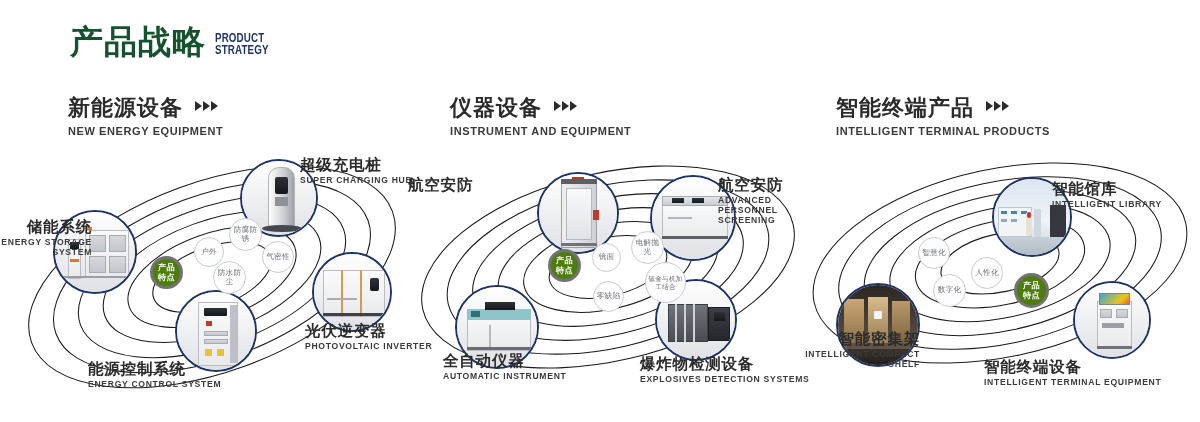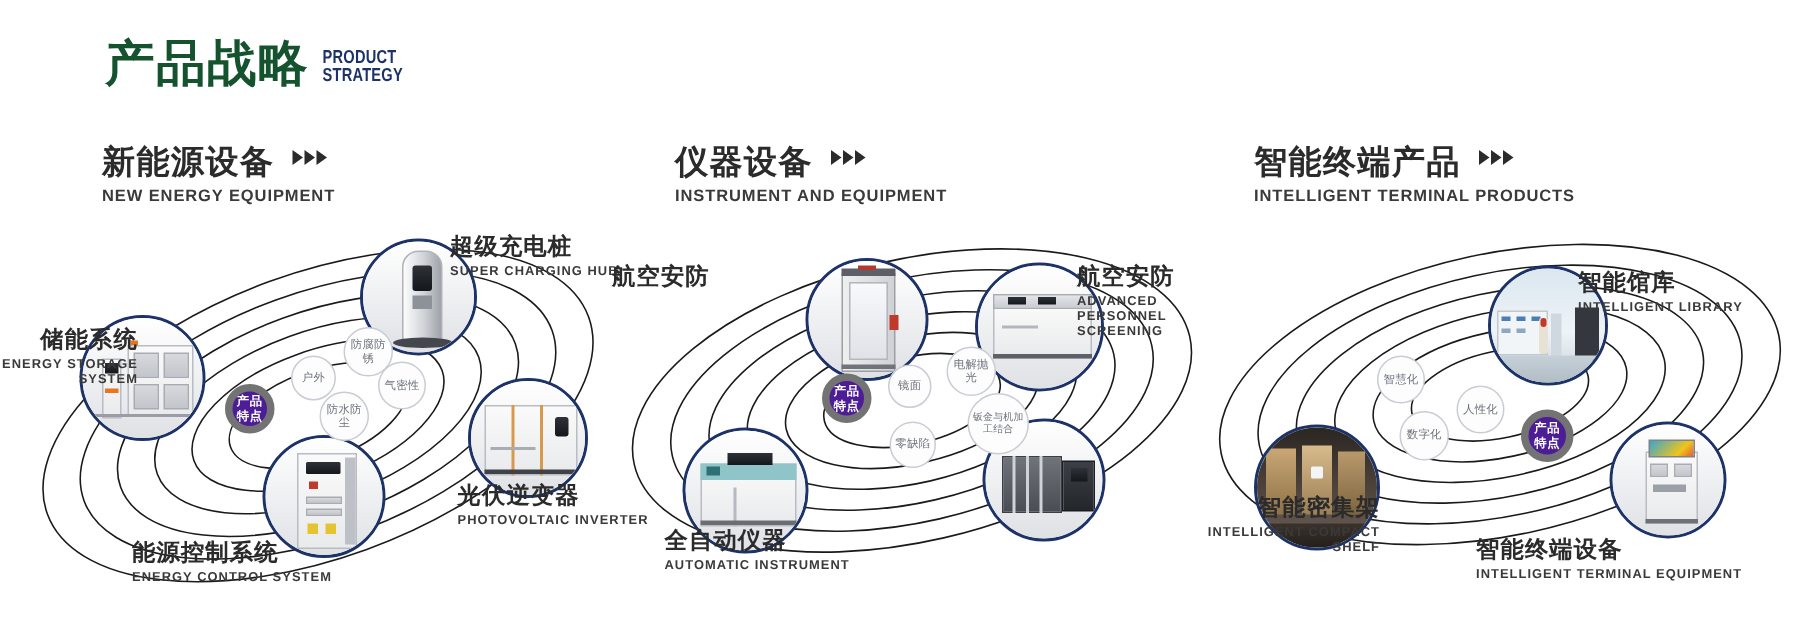--- a/index.html
+++ b/index.html
@@ -67,21 +67,21 @@
 
   
   .bub {
     position: absolute; border-radius: 50%;
     border: 1px solid #c9ccd4; background: #fdfdfe;
     display: flex; align-items: center; justify-content: center;
     text-align: center; color: #6e727c; font-size: 7.6px;
     line-height: 1.18; letter-spacing: 0.2px; padding: 2px;
   }
   .bub.primary {
-    background: #4c1d95; border: 5px solid #737373; color: #ffffff;
+    background: #4d7c0f; border: 3px solid #737373; color: #ffffff;
     font-weight: 700; font-size: 8.2px; letter-spacing: 0.4px;
   }
 
   
   .plabel { position: absolute; line-height: 1.12; }
   .plabel .cn {
     font-size: 15.5px; font-weight: 700; color: #2b2b2b; letter-spacing: 0.8px;
     white-space: nowrap;
   }
   .plabel .en {
@@ -205,21 +205,21 @@
     </div>
     <div class="bub" style="left:194px; top:82px; width:30px; height:30px;">
       <span>户外</span>
     </div>
     <div class="bub" style="left:229px; top:63px; width:33px; height:33px;">
       <span>防腐防锈</span>
     </div>
     <div class="bub" style="left:213px; top:106px; width:33px; height:33px;">
       <span>防水防尘</span>
     </div>
-    <div class="bub" style="left:252px; top:86px; width:32px; height:32px;">
+    <div class="bub" style="left:262px; top:86px; width:32px; height:32px;">
       <span>气密性</span>
     </div>
   </div>
 
   <div class="plabel right" style="left:0px; top:218px; width:92px;">
     <div class="cn">储能系统</div>
     <div class="en">ENERGY STORAGE SYSTEM</div>
   </div>
   <div class="plabel" style="left:300px; top:156px;">
     <div class="cn">超级充电桩</div>
@@ -310,20 +310,24 @@
       <span>零缺陷</span>
     </div>
   </div>
 
   <div class="plabel" style="left:408px; top:176px;">
     <div class="cn">航空安防</div>
   </div>
   <div class="plabel" style="left:718px; top:176px; width:105px;">
     <div class="cn">航空安防</div>
     <div class="en">ADVANCED PERSONNEL SCREENING</div>
+  </div>
+  <div class="plabel" style="left:640px; top:355px;">
+    <div class="cn">爆炸物检测设备</div>
+    <div class="en">EXPLOSIVES DETECTION SYSTEMS</div>
   </div>
   <div class="plabel" style="left:443px; top:352px;">
     <div class="cn">全自动仪器</div>
     <div class="en">AUTOMATIC INSTRUMENT</div>
   </div>
 
   <div class="orbit-sys" style="left:790px; top:155px; width:410px; height:230px;">
     <svg class="orbit-svg" width="410" height="230">
       <g fill="none" stroke="#1a1a1a" stroke-width="1.05">
         <ellipse cx="210" cy="108" rx="60" ry="29" transform="rotate(-12 210 108)"></ellipse>

